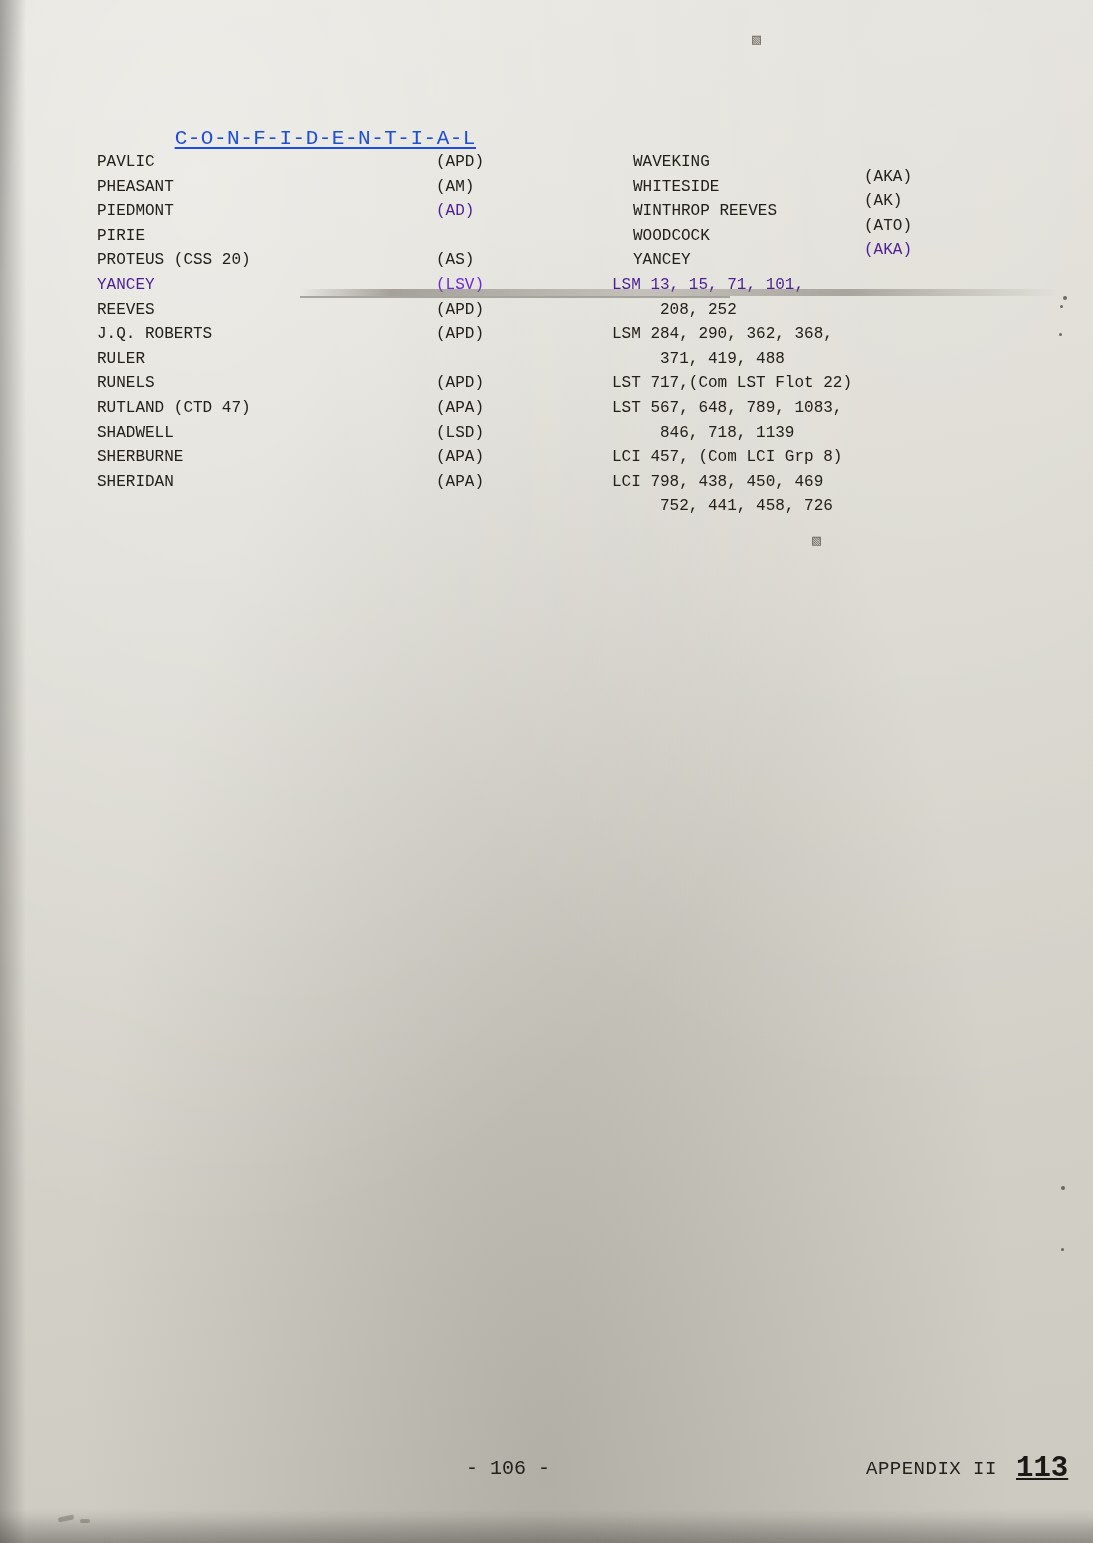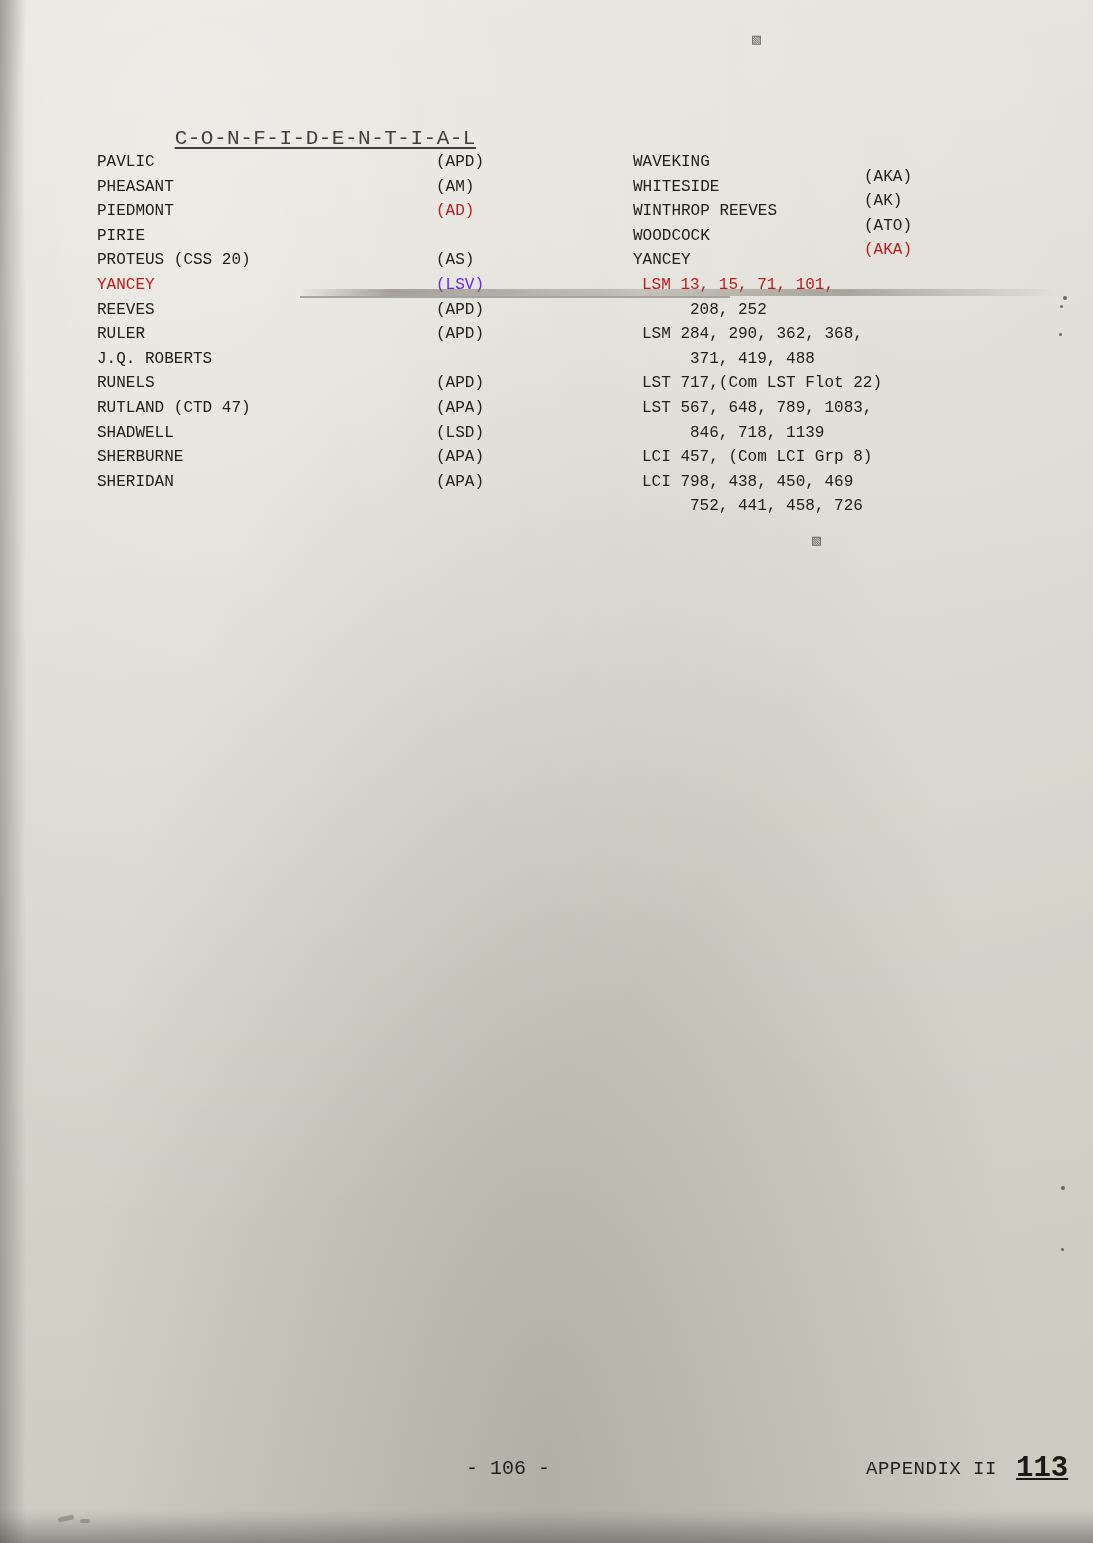--- a/index.html
+++ b/index.html
@@ -58,21 +58,21 @@
   }
 
   
   .classification {
     position: absolute;
     left: 96px;
     top: 104px;
     font-size: 21px;
     letter-spacing: 0.5px;
     white-space: pre;
-    color: #404040;
+    color: #1d4ed8;
   }
   .classification .u {
     text-decoration: underline;
     text-underline-offset: 3px;
   }
 
   
   .col-left {
     position: absolute;
     left: 97px;
@@ -97,21 +97,21 @@
     top: 140px;
     width: 120px;
   }
   .ln {
     height: 24.6px;
     line-height: 24.6px;
     font-size: 16px;
     white-space: pre;
     color: #232019;
   }
-  .ln.faint { color: #b91c1c; }
+  .ln.faint { color: #4c1d95; }
   .ln.vfaint { color: #6d28d9; }
 
   
   .craft {
     position: absolute;
     left: 612px;
     top: 150px;
     width: 400px;
   }
   .craft .ln { white-space: pre; }
@@ -200,22 +200,22 @@
     </div>
 
     <div class="col-left">
       <div class="ln">PAVLIC</div>
       <div class="ln">PHEASANT</div>
       <div class="ln">PIEDMONT</div>
       <div class="ln">PIRIE</div>
       <div class="ln">PROTEUS (CSS 20)</div>
       <div class="ln faint">YANCEY</div>
       <div class="ln">REEVES</div>
+      <div class="ln">J.Q. ROBERTS</div>
       <div class="ln">RULER</div>
-      <div class="ln">J.Q. ROBERTS</div>
       <div class="ln">RUNELS</div>
       <div class="ln">RUTLAND (CTD 47)</div>
       <div class="ln">SHADWELL</div>
       <div class="ln">SHERBURNE</div>
       <div class="ln">SHERIDAN</div>
     </div>
 
     <div class="col-left-type">
       <div class="ln">(APD)</div>
       <div class="ln">(AM)</div>
@@ -242,21 +242,21 @@
     </div>
 
     <div class="col-right-type">
       <div class="ln"></div>
       <div class="ln">(AKA)</div>
       <div class="ln">(AK)</div>
       <div class="ln">(ATO)</div>
       <div class="ln faint">(AKA)</div>
     </div>
 
-    <div class="craft" style="top: 273px; margin-left: 30px;">
+    <div class="craft" style="top: 273px;">
       <div class="ln faint">LSM 13, 15, 71, 101,</div>
       <div class="ln">     208, 252</div>
       <div class="ln">LSM 284, 290, 362, 368,</div>
       <div class="ln">     371, 419, 488</div>
       <div class="ln">LST 717,(Com LST Flot 22)</div>
       <div class="ln">LST 567, 648, 789, 1083,</div>
       <div class="ln">     846, 718, 1139</div>
       <div class="ln">LCI 457, (Com LCI Grp 8)</div>
       <div class="ln">LCI 798, 438, 450, 469</div>
       <div class="ln">     752, 441, 458, 726</div>

